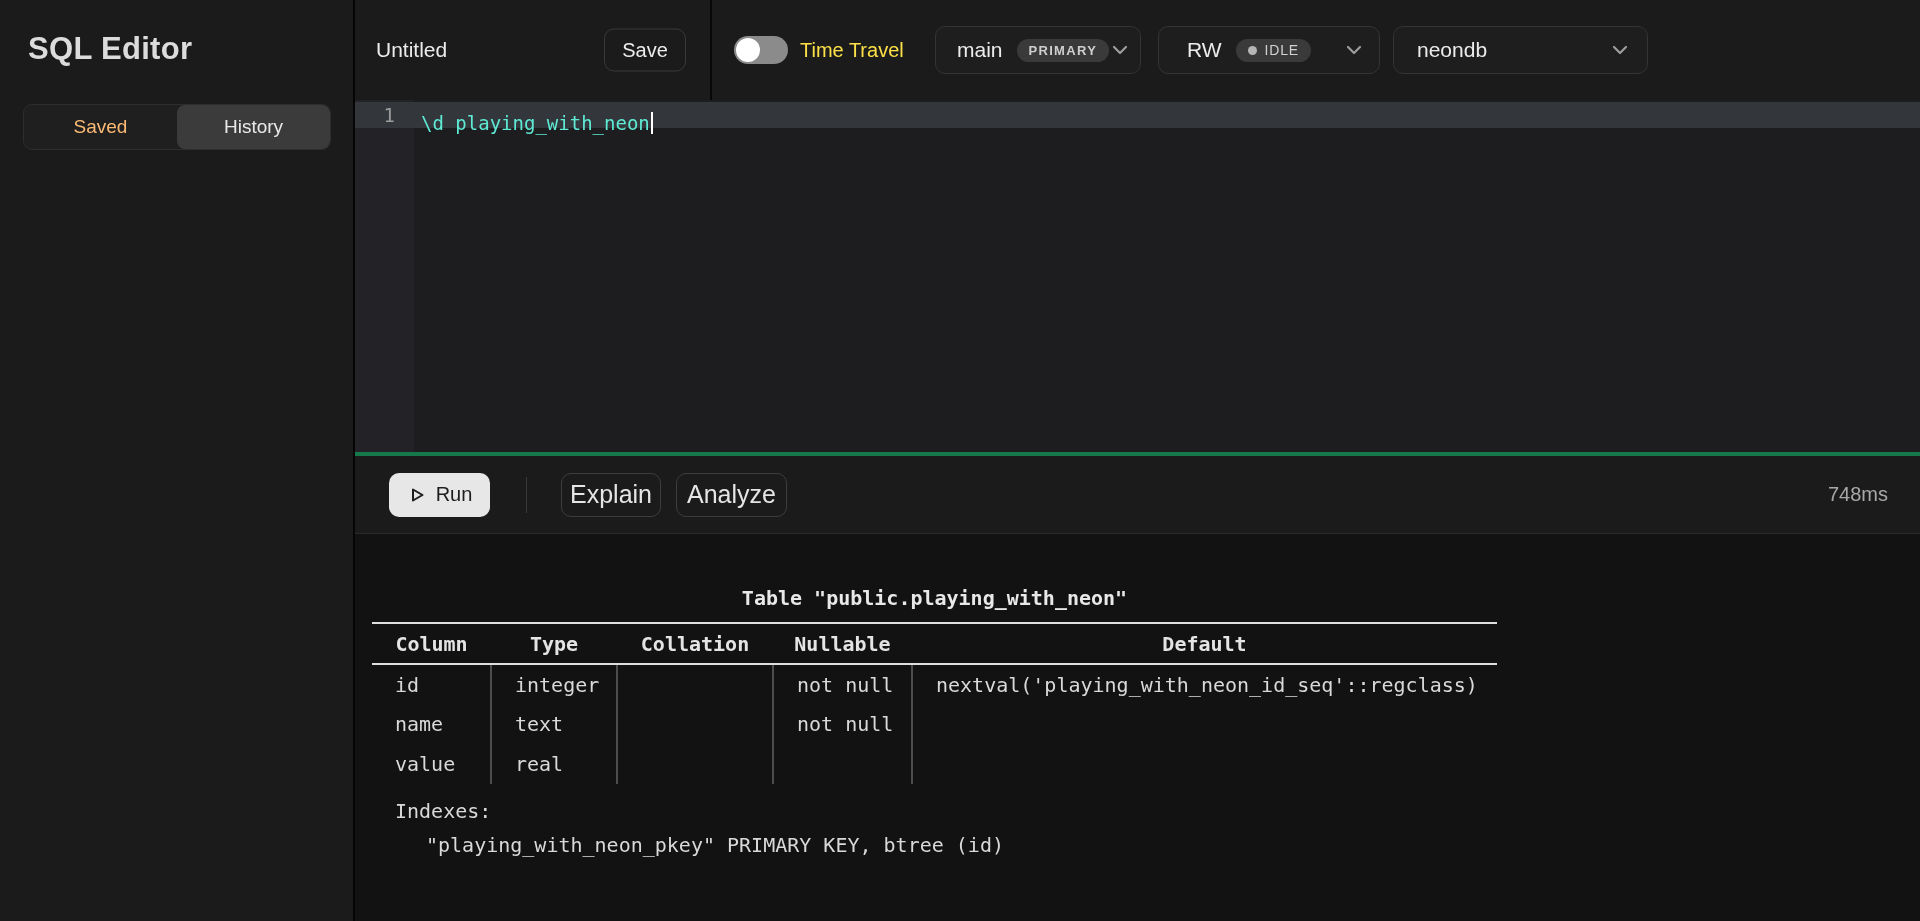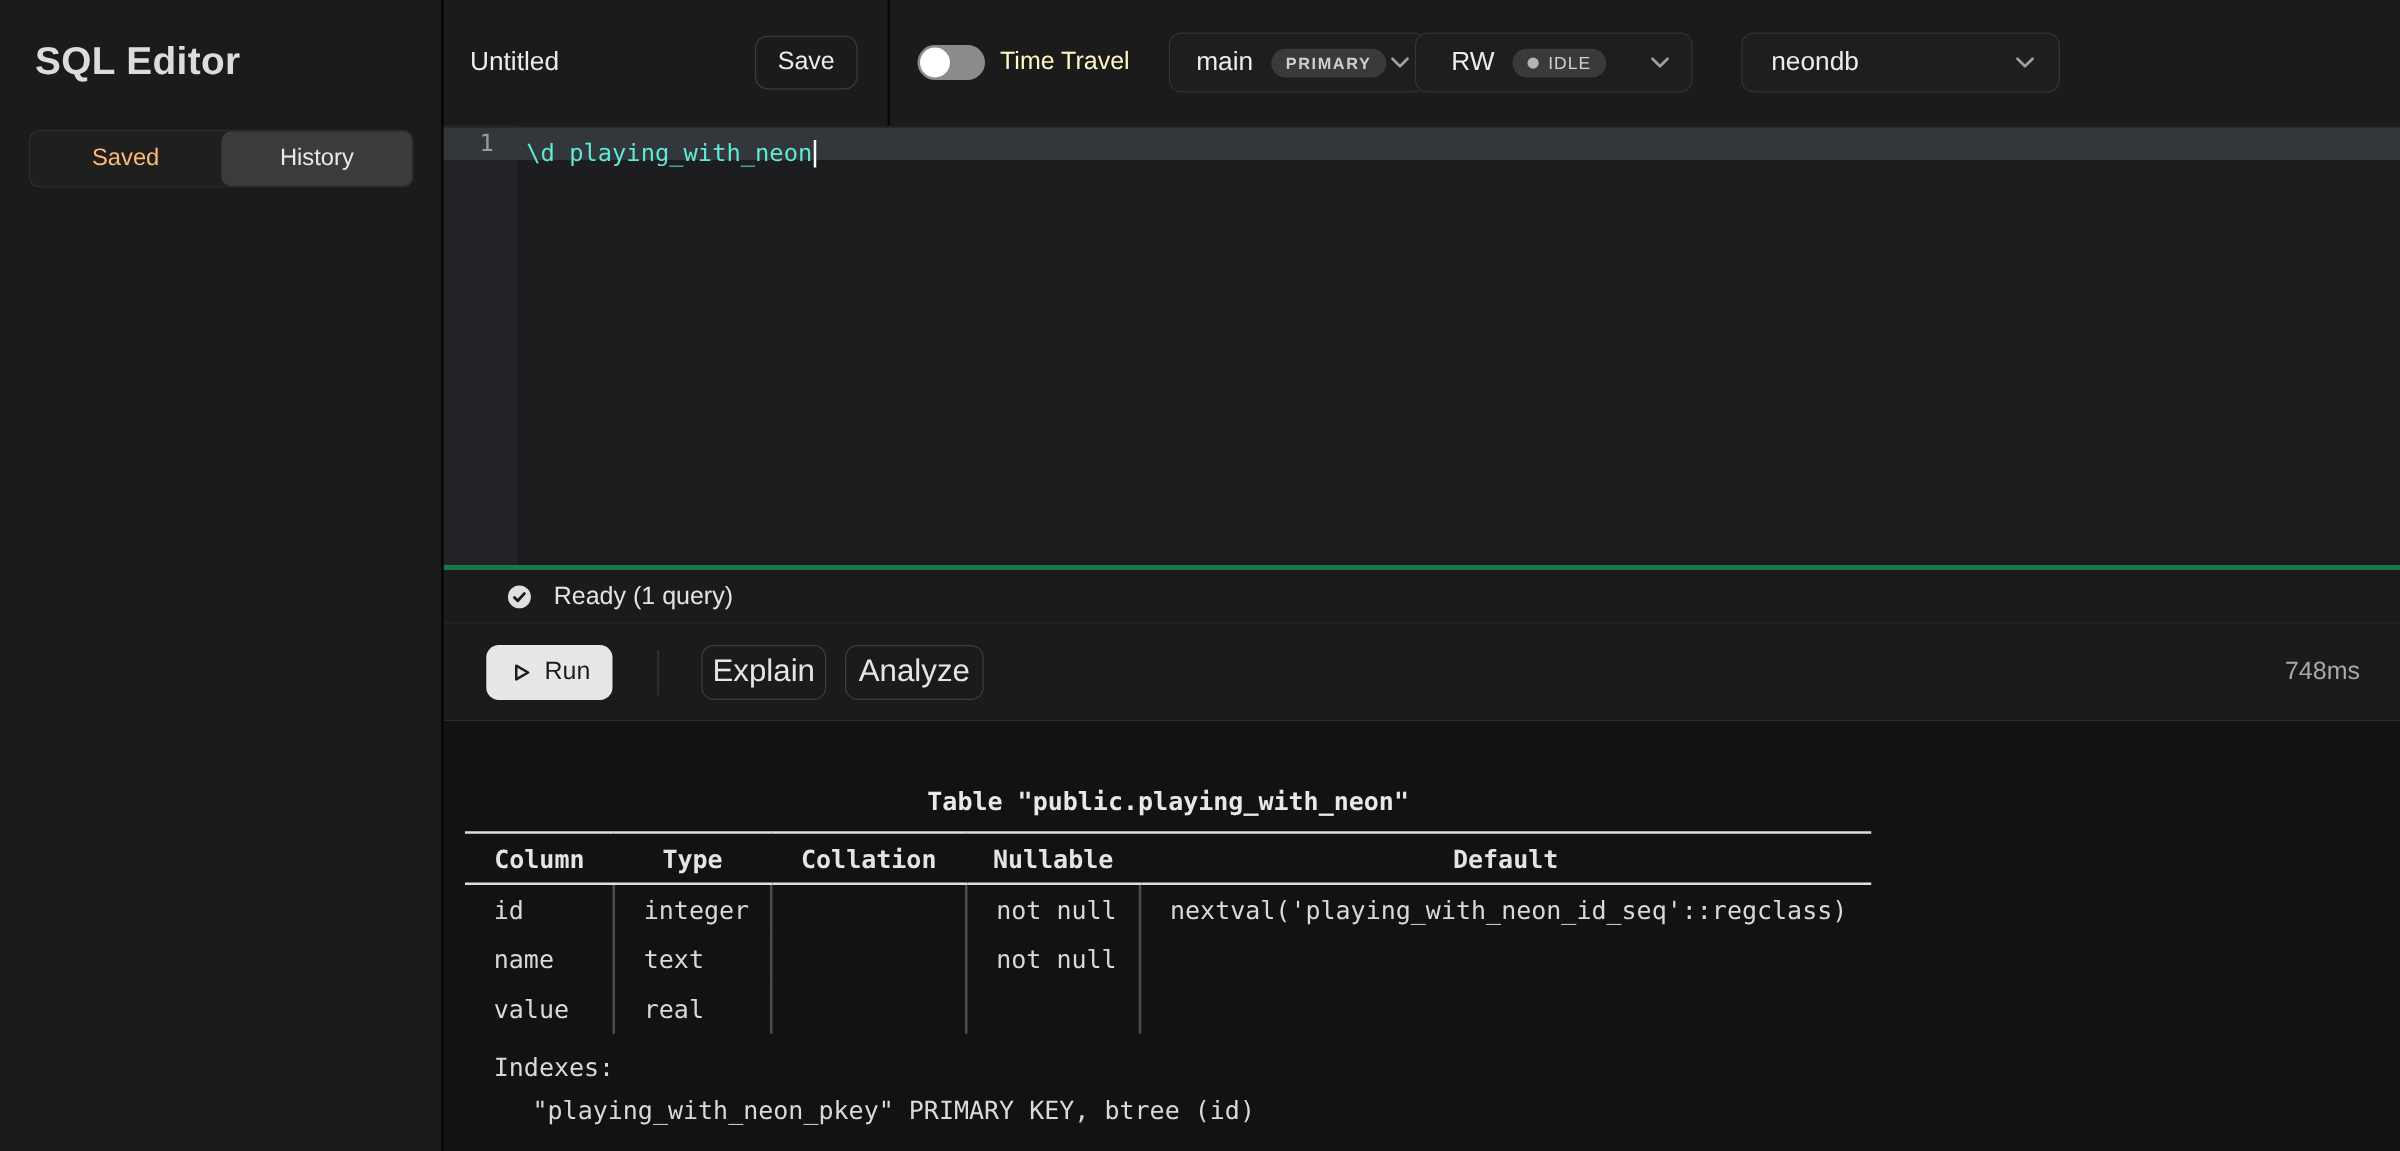--- a/index.html
+++ b/index.html
@@ -22,25 +22,25 @@
 
   
   .topbar { position: relative; height: 100px; flex: none; background: #1b1b1b; }
   .topbar .vc { position: absolute; top: 50%; transform: translateY(-50%); }
   .untitled { left: 21px; font-size: 21px; color: #ececec; }
   .save-btn { left: 249px; width: 82px; height: 43px; background: transparent; border: 1px solid #3a3a3a;
               border-radius: 10px; color: #ececec; font-size: 20px; font-family: inherit; cursor: pointer; }
   .topbar-vdiv { position: absolute; left: 355px; top: 0; width: 2px; height: 100%; background: #070707; }
   .toggle { left: 379px; width: 54px; height: 28px; border-radius: 14px; background: #8b8b8b; cursor: pointer; }
   .knob { position: absolute; left: 2px; top: 2px; width: 24px; height: 24px; border-radius: 50%; background: #ffffff; }
-  .tt-label { left: 445px; font-size: 20px; color: #fef9c3; }
+  .tt-label { left: 445px; font-size: 20px; color: #fde047; }
   .dd { height: 48px; border: 1px solid #333338; border-radius: 10px; background: #1e1e1f;
         display: flex; align-items: center; cursor: pointer; }
   .dd-branch { left: 580px; width: 206px; padding: 0 12px 0 21px; }
-  .dd-compute { left: 777px; width: 222px; padding: 0 14px 0 28px; }
+  .dd-compute { left: 803px; width: 222px; padding: 0 14px 0 28px; }
   .dd-db { left: 1038px; width: 255px; padding: 0 16px 0 23px; }
   .dd-name { font-size: 21px; color: #ececec; }
   .pill { background: #3a3a3a; border-radius: 12px; height: 23px; display: flex; align-items: center;
           padding: 0 12px; margin-left: 14px; }
   .pill-primary { font-size: 13px; letter-spacing: 1.3px; color: #cfcfcf; font-weight: bold; }
   .pill .dot { width: 9px; height: 9px; border-radius: 50%; background: #b5b5b5; margin-right: 8px; }
   .pill-idle { font-size: 14px; letter-spacing: .8px; color: #d2d2d2; }
   .chev { margin-left: auto; flex: none; }
 
   
@@ -148,27 +148,20 @@
       <div class="active-line"></div>
       <span class="ln">1</span>
       <div class="code-row">
         <span>\d playing_with_neon</span>
         <span class="cursor"></span>
       </div>
     </section>
 
     <div class="green-line" style="background: rgb(22, 121, 75);"></div>
 
-    <div class="status-row">
-      <svg width="21" height="21" viewBox="0 0 24 24">
-        <circle cx="12" cy="12" r="10.5" fill="#e0e0e0"></circle>
-        <path d="M7.5 12.5 L10.5 15.5 L16.5 9" fill="none" stroke="#17171a" stroke-width="2.6" stroke-linecap="round" stroke-linejoin="round"></path>
-      </svg>
-      <span>Ready (1 query)</span>
-    </div>
 
     <div class="actions-row">
       <button class="run-btn" style="background: rgb(231, 231, 231);">
         <svg width="20" height="20" viewBox="0 0 20 20">
           <path d="M6 4.5 L15.5 10 L6 15.5 Z" fill="none" stroke="#1d1d1d" stroke-width="2" stroke-linejoin="round"></path>
         </svg>
         <span>Run</span>
       </button>
       <div class="btn-sep"></div>
       <button class="ghost-btn explain-btn">Explain</button>

